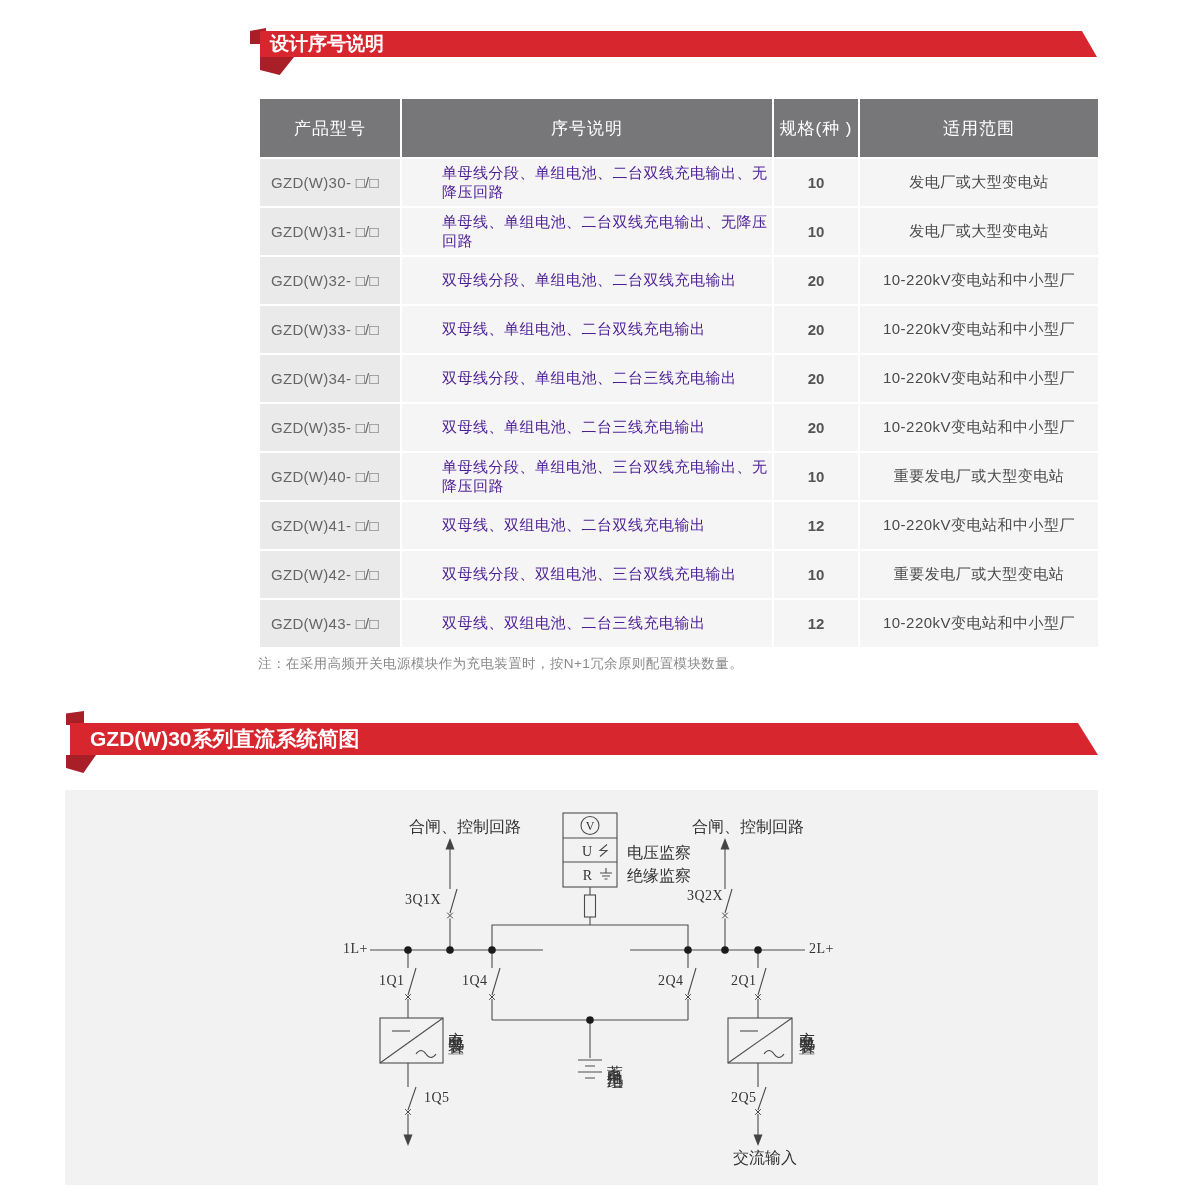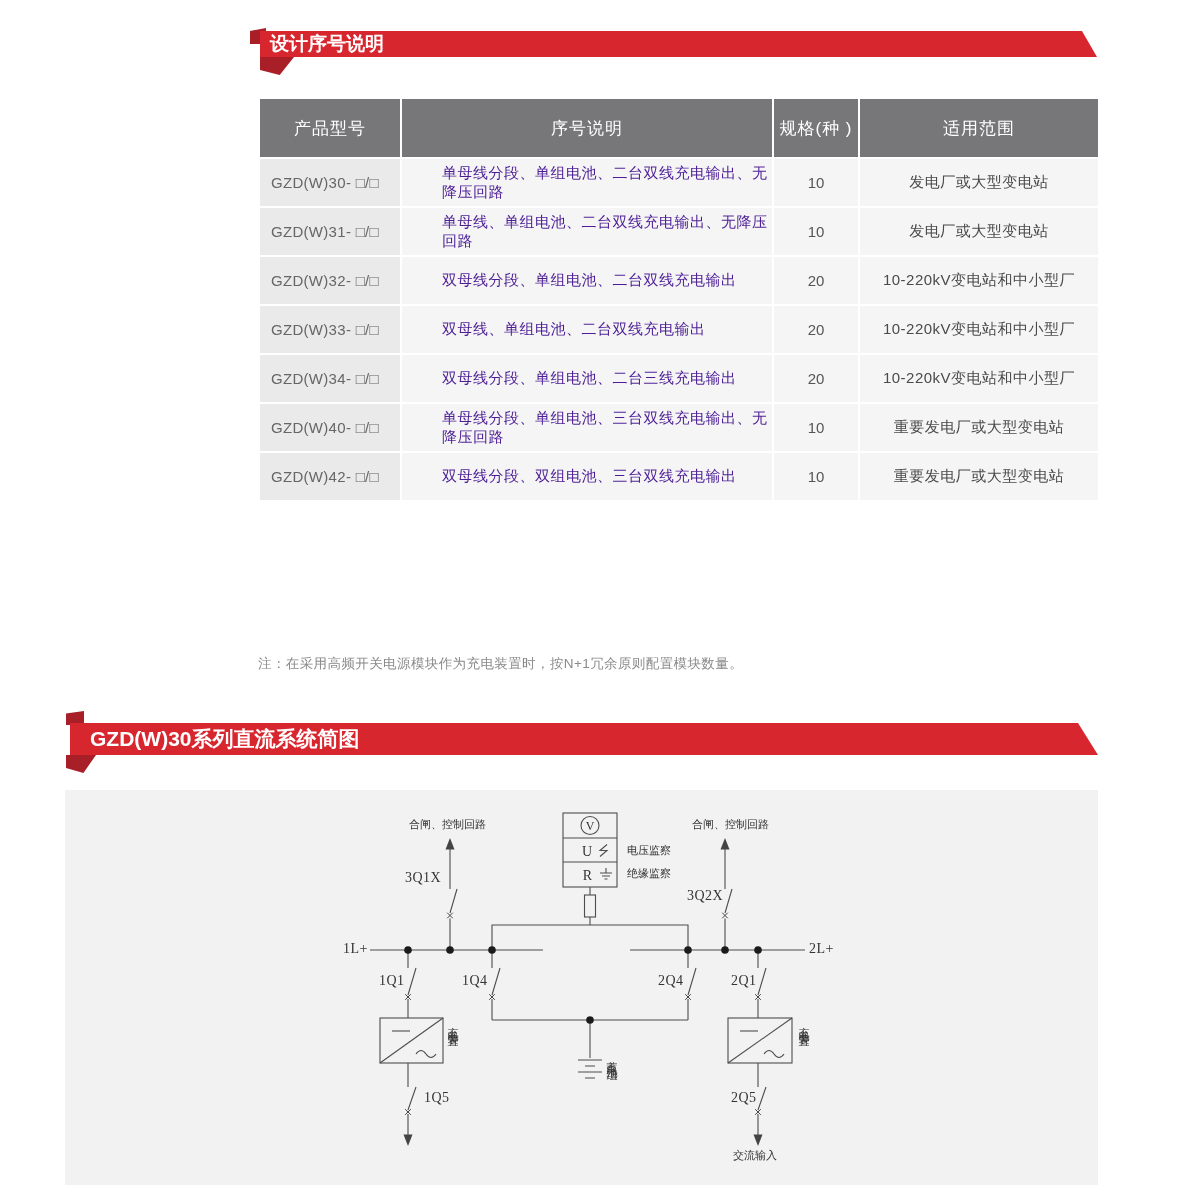--- a/index.html
+++ b/index.html
@@ -29,28 +29,28 @@
   #banner2-fold { left:66px; top:755px; width:30px; height:18px; }
   
   table.spec { position:absolute; left:258px; top:97px; border-collapse:separate; border-spacing:2px; }
   table.spec th {
     background:var(--header-gray); color:#ffffff; font-weight:normal;
     font-size:17px; height:58px; text-align:center; letter-spacing:1px;
   }
   table.spec td { height:47px; font-size:15px; }
   td.model { background:#eaeaeb; color:#666; padding-left:11px; font-size:14px; letter-spacing:.3px; }
   td.desc  { background:#f5f5f6; color:#4c1d95; padding-left:40px; letter-spacing:.5px; }
-  td.spec-num { background:#f5f5f6; color:#555; text-align:center; }
+  td.spec-num { background:#f5f5f6; color:#555; text-align:center;font-weight:bold; }
   td.range { background:#f5f5f6; color:#4a4a4a; text-align:center; letter-spacing:.5px; }
   .note { position:absolute; left:258px; top:655px; font-size:13.5px; color:#8a8a8a; letter-spacing:.4px; }
   
   .panel { position:absolute; left:65px; top:790px; width:1033px; height:395px; background:var(--panel-gray); }
   .panel svg { position:absolute; left:0; top:0; }
   .dlabel { position:absolute; font-family:"Liberation Serif","DejaVu Serif",serif;
-    color:#333; font-size:11px; white-space:nowrap; }
+    color:#333; font-size:16px; white-space:nowrap; }
   .dlabel.alnum { font-size:14px; letter-spacing:.5px; }
   .vlabel { writing-mode:vertical-rl; letter-spacing:3px; }
 </style>
 </head>
 <body style="--accent-red: #d8262f; --fold-red: #a81f28; --header-gray: #77777a; --panel-gray: #f2f2f3; --line-gray: #4d4d4d;">
 
 <div class="ribbon-back" id="banner1-back"></div>
 <div class="ribbon-bar" id="banner1">设计序号说明</div>
 <div class="ribbon-fold" id="banner1-fold"></div>
 
@@ -94,30 +94,48 @@
         <td class="spec-num">20</td>
         <td class="range">10-220kV变电站和中小型厂</td>
       </tr>
       <tr>
         <td class="model">GZD(W)34- □/□</td>
         <td class="desc">双母线分段、单组电池、二台三线充电输出</td>
         <td class="spec-num">20</td>
         <td class="range">10-220kV变电站和中小型厂</td>
       </tr>
       <tr>
+        <td class="model">GZD(W)35- □/□</td>
+        <td class="desc">双母线、单组电池、二台三线充电输出</td>
+        <td class="spec-num">20</td>
+        <td class="range">10-220kV变电站和中小型厂</td>
+      </tr>
+      <tr>
         <td class="model">GZD(W)40- □/□</td>
         <td class="desc">单母线分段、单组电池、三台双线充电输出、无降压回路</td>
         <td class="spec-num">10</td>
         <td class="range">重要发电厂或大型变电站</td>
       </tr>
       <tr>
+        <td class="model">GZD(W)41- □/□</td>
+        <td class="desc">双母线、双组电池、二台双线充电输出</td>
+        <td class="spec-num">12</td>
+        <td class="range">10-220kV变电站和中小型厂</td>
+      </tr>
+      <tr>
         <td class="model">GZD(W)42- □/□</td>
         <td class="desc">双母线分段、双组电池、三台双线充电输出</td>
         <td class="spec-num">10</td>
         <td class="range">重要发电厂或大型变电站</td>
+      </tr>
+      <tr>
+        <td class="model">GZD(W)43- □/□</td>
+        <td class="desc">双母线、双组电池、二台三线充电输出</td>
+        <td class="spec-num">12</td>
+        <td class="range">10-220kV变电站和中小型厂</td>
       </tr>
     </tbody>
 </table>
 
 <div class="note">注：在采用高频开关电源模块作为充电装置时，按N+1冗余原则配置模块数量。</div>
 
 <div class="ribbon-back" id="banner2-back"></div>
 <div class="ribbon-bar" id="banner2">GZD(W)30系列直流系统简图</div>
 <div class="ribbon-fold" id="banner2-fold"></div>
 
@@ -227,21 +245,21 @@
 
     <g font-family="Liberation Serif, DejaVu Serif, serif" fill="#333" stroke="none">
       <text x="590" y="830" font-size="12" text-anchor="middle">V</text>
       <text x="592" y="855.5" font-size="14" text-anchor="end">U</text>
       <text x="592" y="879.5" font-size="14" text-anchor="end">R</text>
     </g>
   </svg>
 
   <div class="dlabel" style="left:344px; top:27px;">合闸、控制回路</div>
   <div class="dlabel" style="left:627px; top:27px;">合闸、控制回路</div>
-  <div class="dlabel alnum" style="left:340px; top:80px;">3Q1X</div>
+  <div class="dlabel alnum" style="left:340px; top:102px;">3Q1X</div>
   <div class="dlabel alnum" style="left:622px; top:98px;">3Q2X</div>
   <div class="dlabel alnum" style="left:278px; top:151px;">1L+</div>
   <div class="dlabel alnum" style="left:744px; top:151px;">2L+</div>
   <div class="dlabel" style="left:562px; top:53px;">电压监察</div>
   <div class="dlabel" style="left:562px; top:76px;">绝缘监察</div>
   <div class="dlabel alnum" style="left:314px; top:183px;">1Q1</div>
   <div class="dlabel alnum" style="left:397px; top:183px;">1Q4</div>
   <div class="dlabel alnum" style="left:593px; top:183px;">2Q4</div>
   <div class="dlabel alnum" style="left:666px; top:183px;">2Q1</div>
   <div class="dlabel alnum" style="left:319px; top:300px;margin-left:40px;">1Q5</div>

